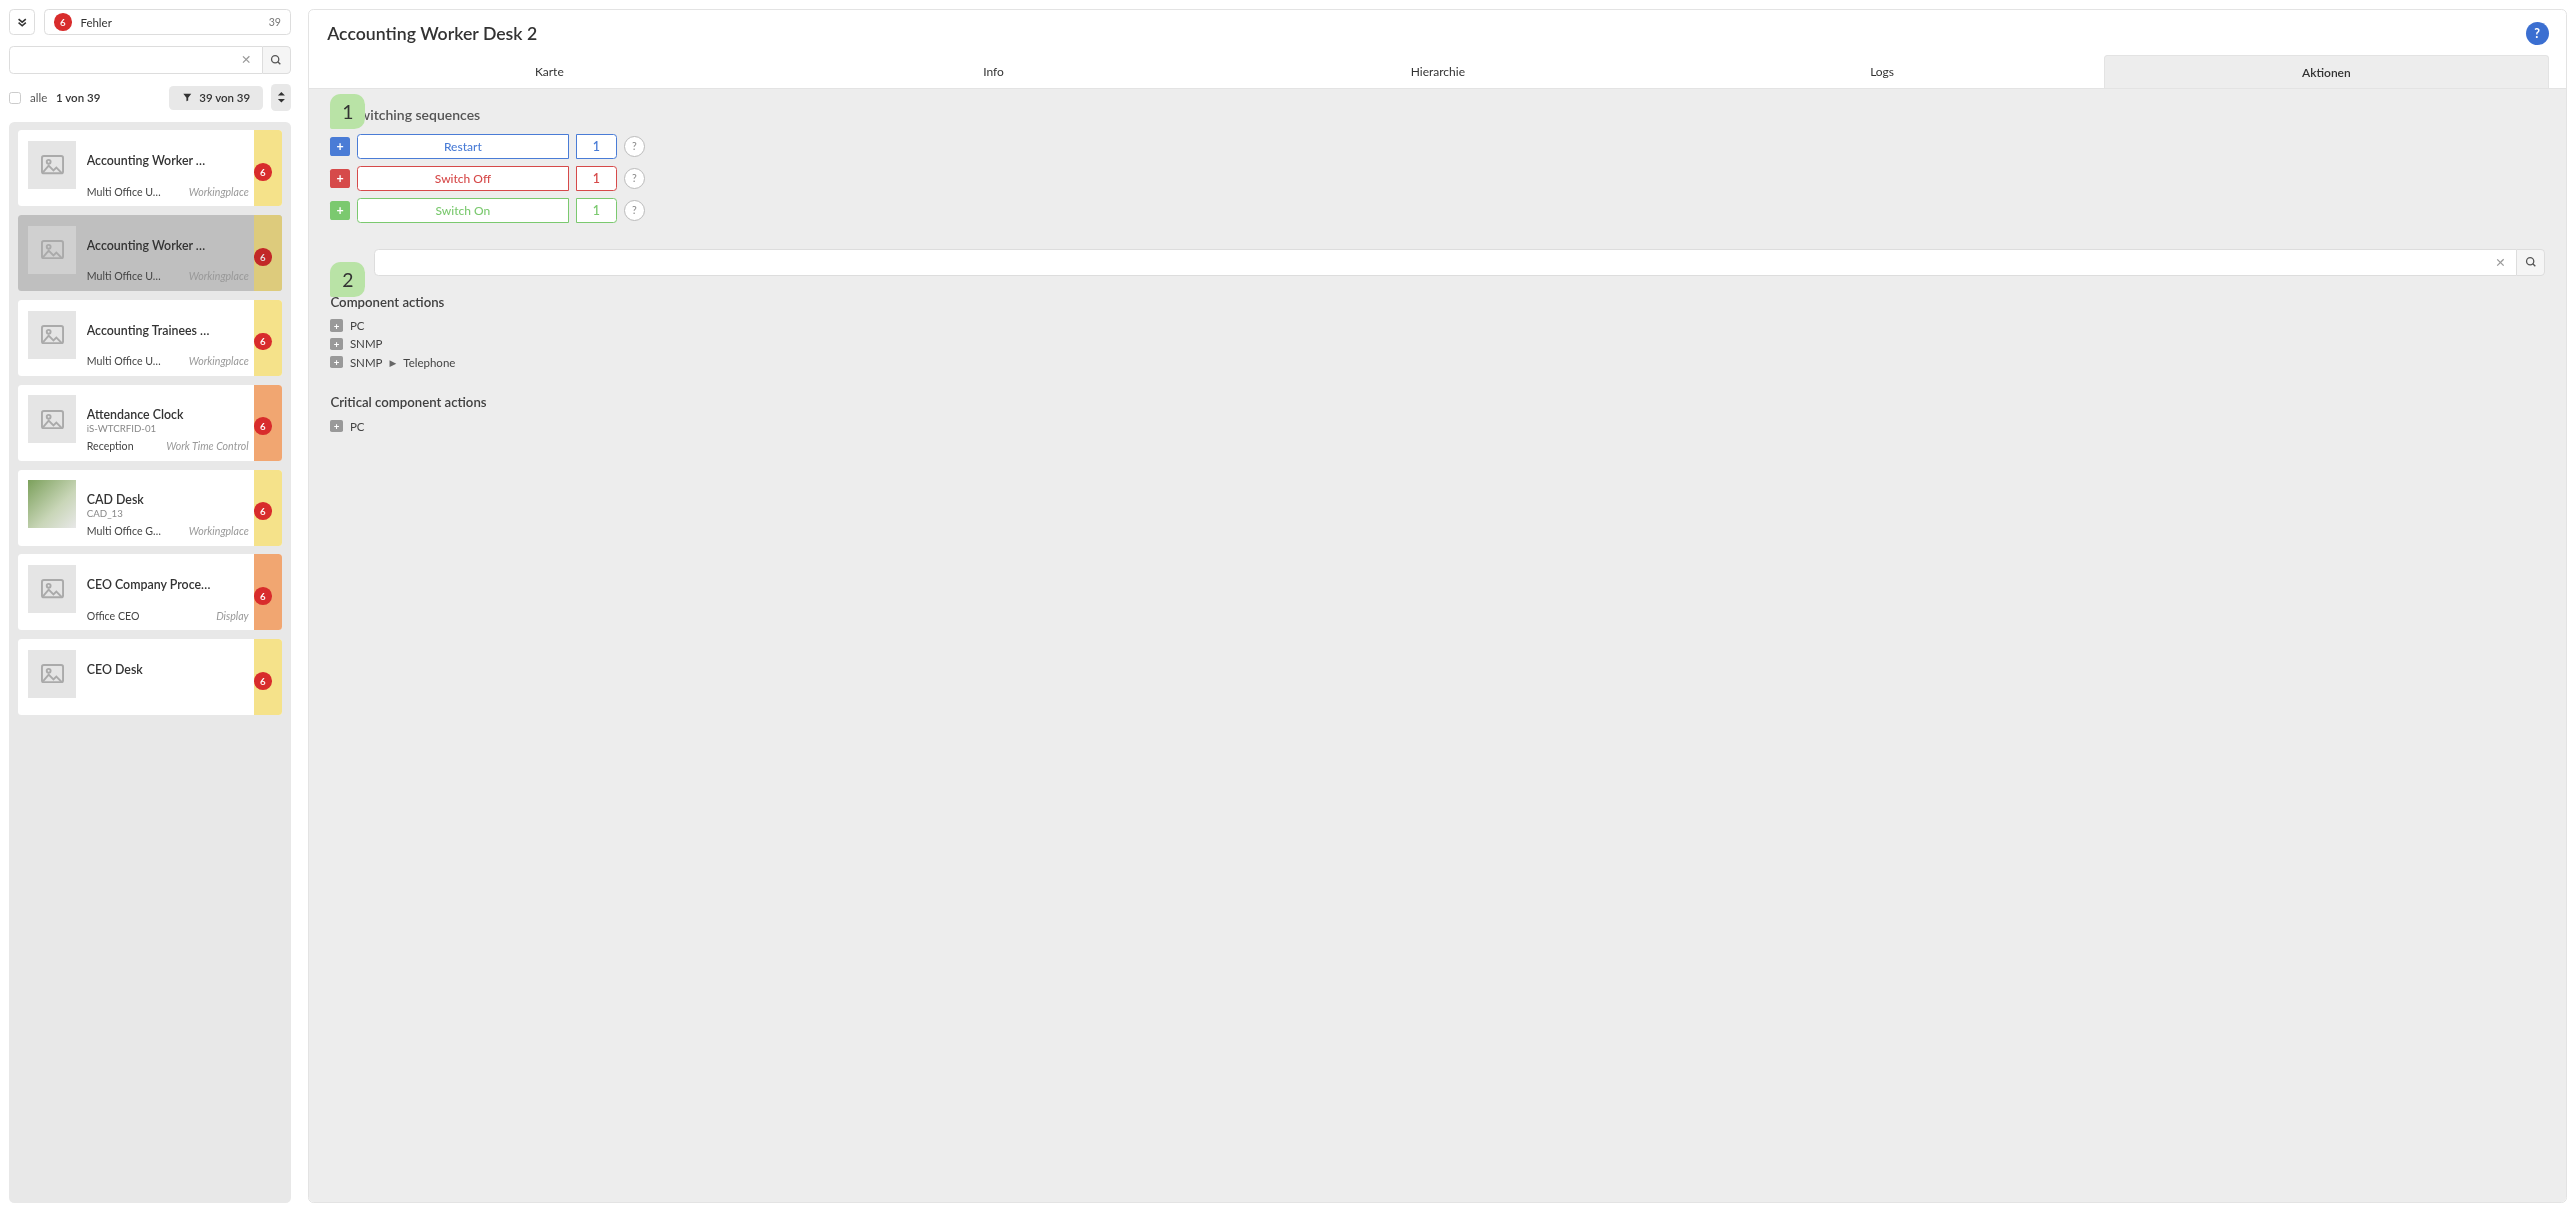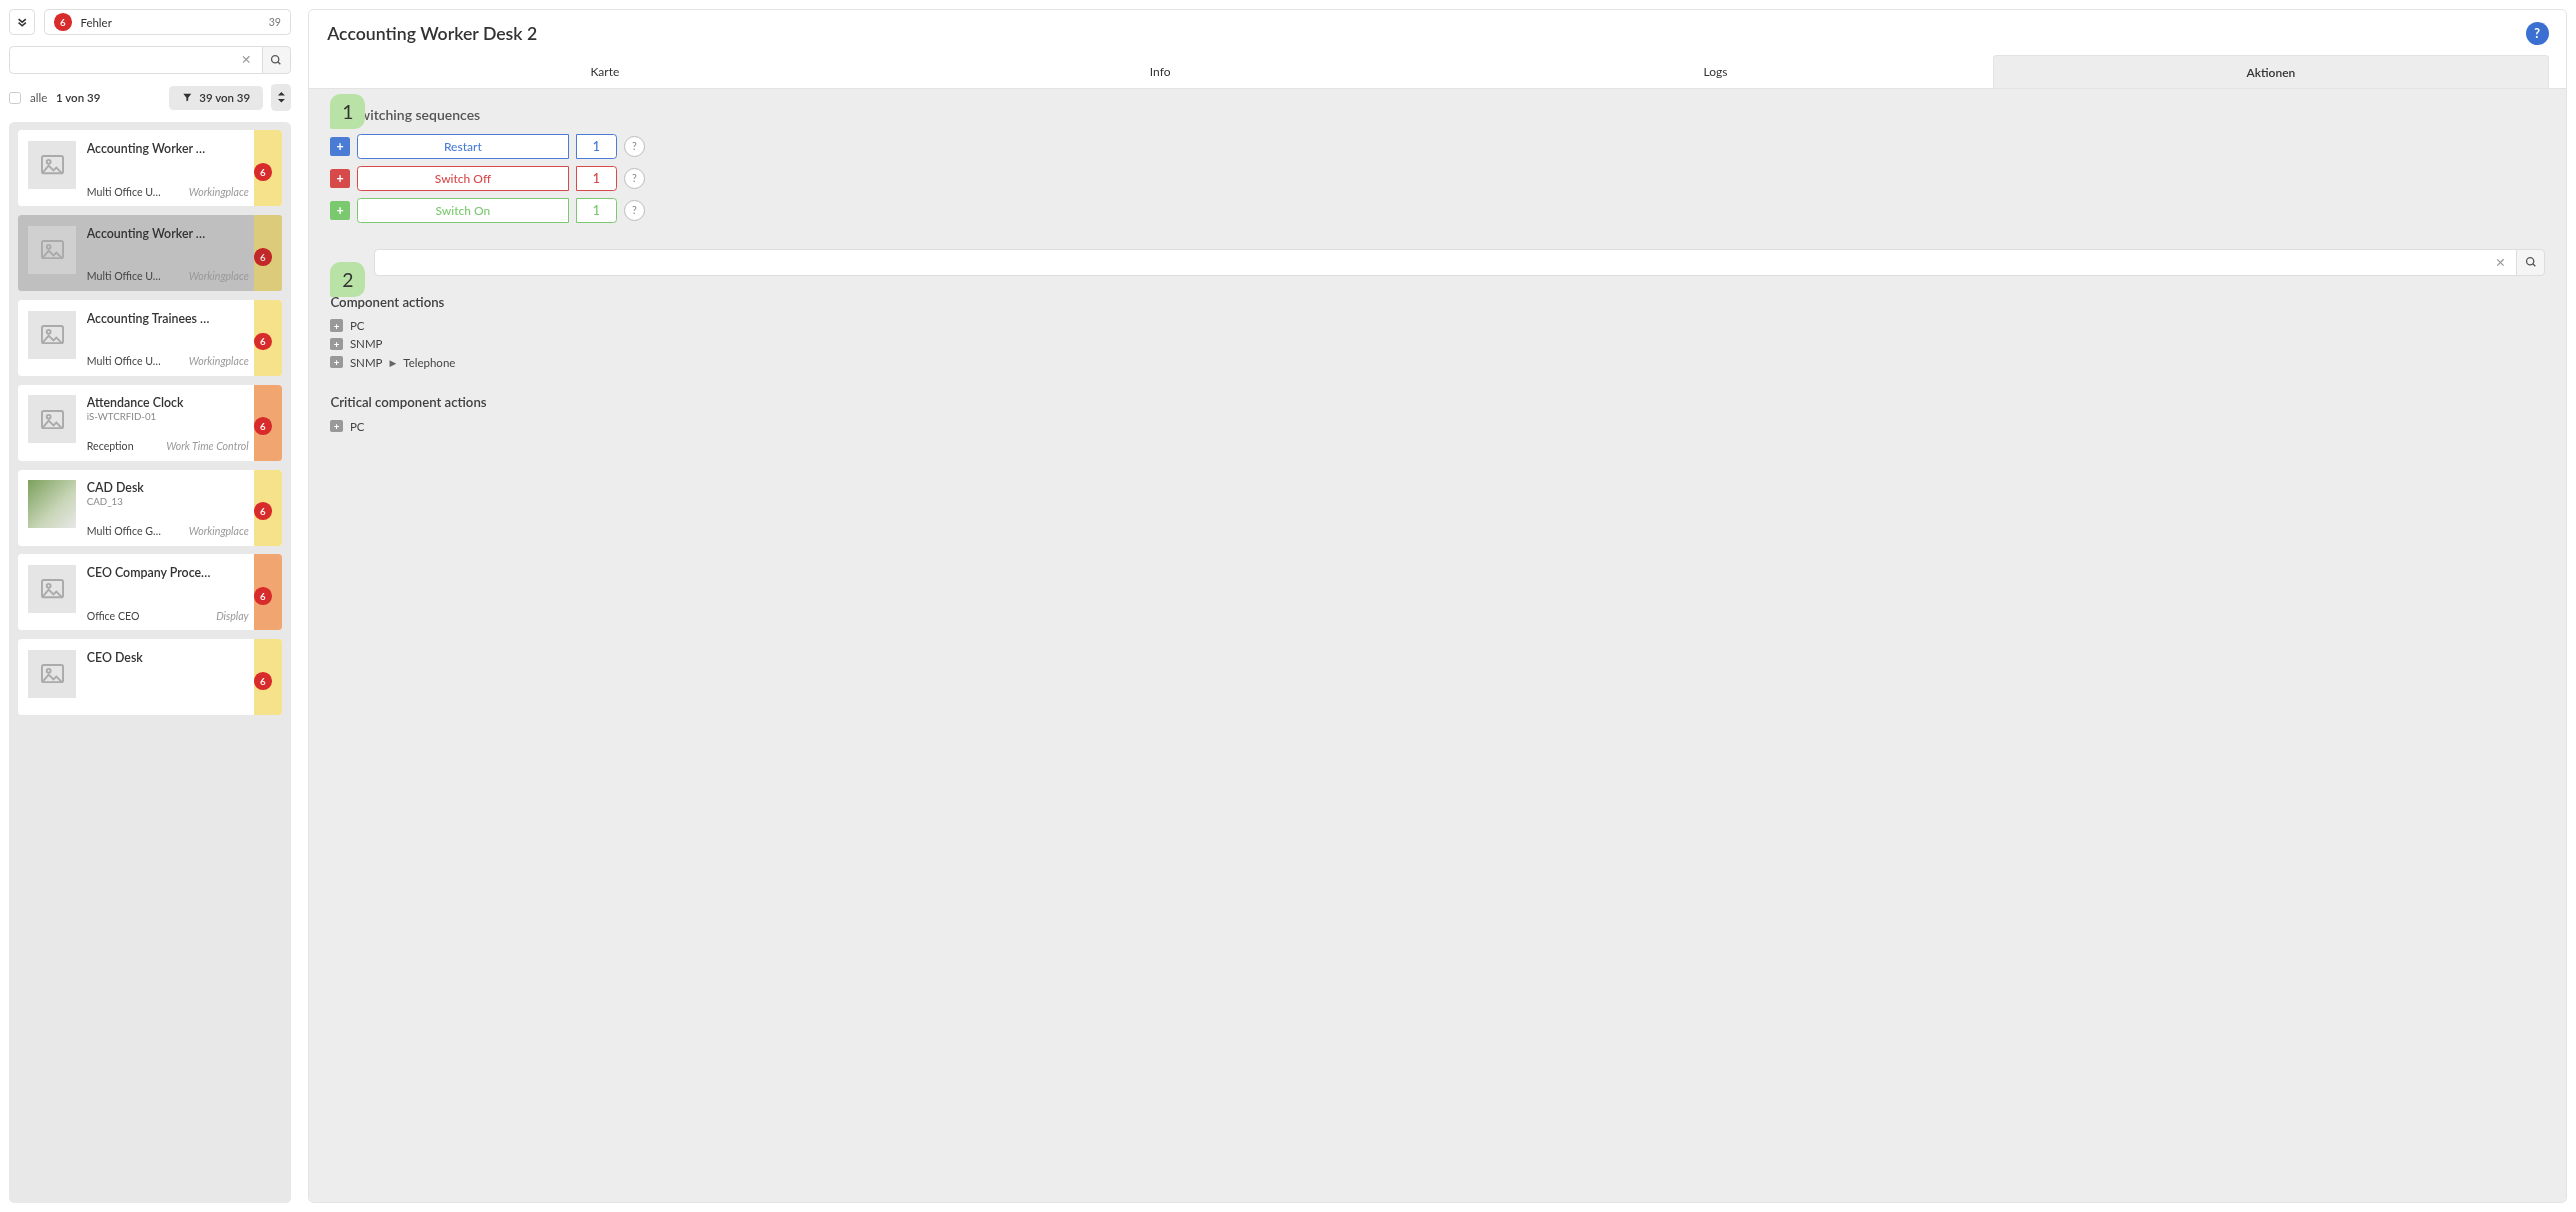--- a/index.html
+++ b/index.html
@@ -168,21 +168,21 @@
     background: linear-gradient(135deg,#7ba05b 0%, #c9d6b8 60%, #e8e8e8 100%);
   }
   .card-body {
     flex: 1;
     padding: 10.6px 5.3px 8.8px 0;
     display: flex;
     flex-direction: column;
     justify-content: space-between;
     min-width: 0;
   }
-  .card-title { font-size: 12.4px; font-weight: 600; white-space: nowrap; overflow:hidden; text-overflow: ellipsis; }
+  .card-title { font-size: 12.4px; font-weight: 600; white-space: nowrap; overflow:hidden; text-overflow: ellipsis; margin-top: 12px; }
   .card-sub { font-size: 9.7px; color: #888; }
   .card-meta { display: flex; gap: 7px; font-size: 10.6px; text-align: right; }
   .card-meta .loc { color: #444; white-space: nowrap; overflow:hidden; text-overflow: ellipsis; max-width: 88px;}
   .card-meta .typ { color: #999; font-style: italic; margin-left:auto; }
   .card-stripe {
     width: 28px;
     display: flex;
     align-items: center;
     justify-content: center;
   }
@@ -523,20 +523,21 @@
   <div class="main">
     <div class="main-header">
       <div class="main-title">Accounting Worker Desk 2</div>
       <div class="help-btn">
         <span>?</span>
       </div>
     </div>
     <div class="tabs" id="tabs">
         <div class="tab">Karte</div>
         <div class="tab">Info</div>
+        <div class="tab">Hierarchie</div>
         <div class="tab">Logs</div>
         <div class="tab active">Aktionen</div>
       </div>
     <div class="main-body">
 
       <div class="callout c1">
           <span>1</span>
         </div>
 
       <div class="section-title" style="margin-left:0px;">

